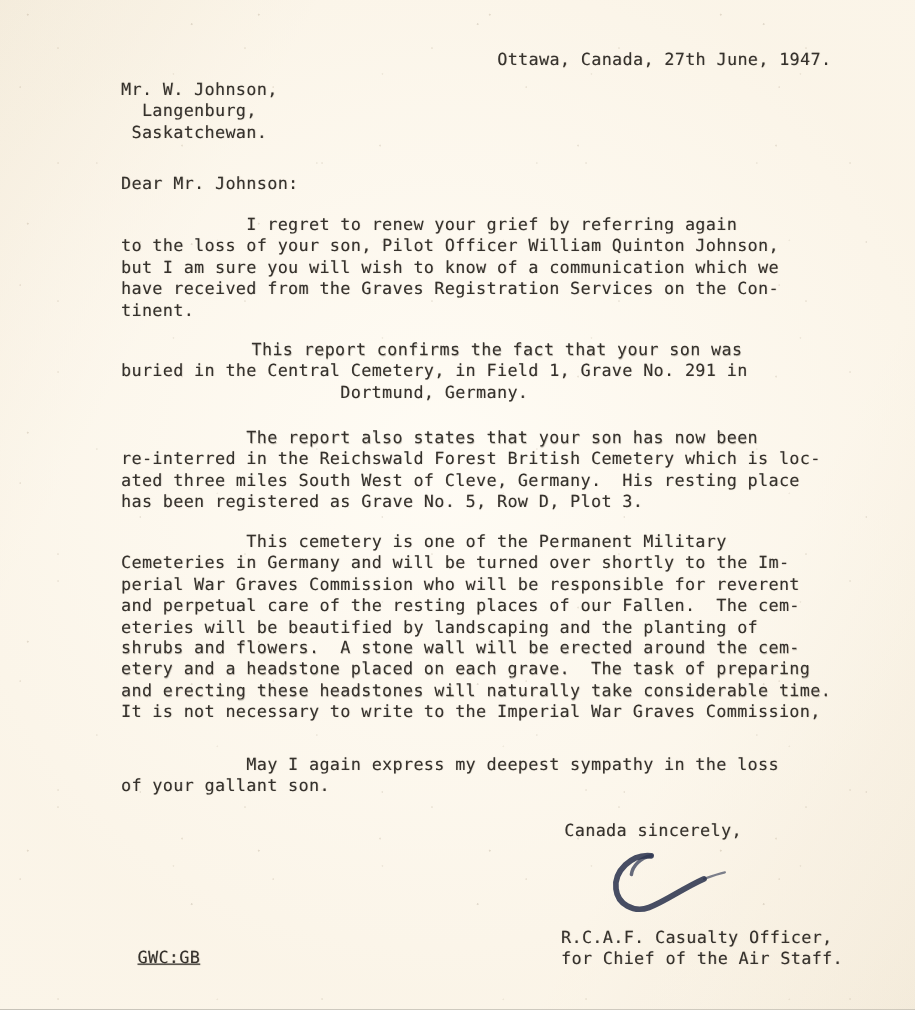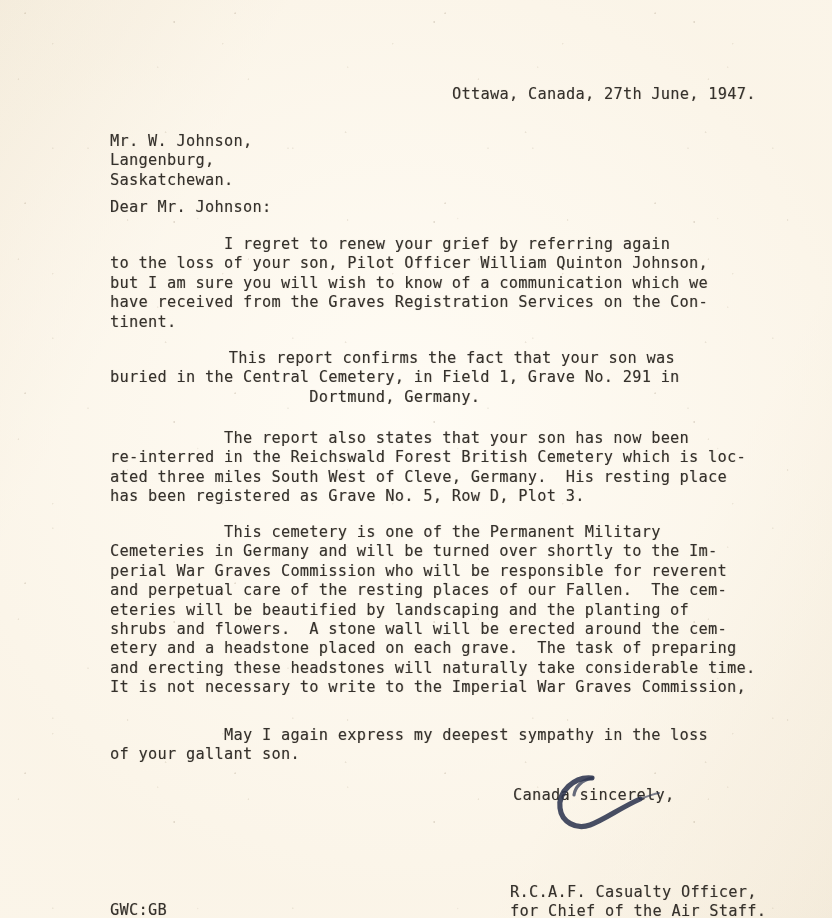--- a/index.html
+++ b/index.html
@@ -44,34 +44,34 @@
   }
   .tx {
     position: absolute;
     white-space: pre;
     font-size: 15.2px;
     line-height: 19.4px;
     letter-spacing: 0.35px;
     color: #35312c;
     text-shadow: 0.4px 0.25px 0.7px rgba(70,62,50,0.42);
   }
-  .block { position: absolute; margin-top: 40px; }
+  .block { position: absolute; }
   .block .tx { position: static; display: block; }
 
   #datebox  { left: 452px; top: 45px; }
-  #addrbox  { left: 110px; top: 92px; }
+  #addrbox  { left: 110px; top: 72px; text-align: center; }
   #salutbox { left: 110px; top: 158px; }
   #p1 { left: 110px; top: 195px; }
   #p2 { left: 110px; top: 309px; text-align: center; }
   #p3 { left: 110px; top: 389px; }
   #p4 { left: 110px; top: 483px; }
   #p5 { left: 110px; top: 686px; }
   #closing  { left: 513px; top: 746px; }
   #sigblock { left: 510px; top: 843px; }
-  #ref      { left: 110px; top: 861px; }
+  #ref      { left: 125px; top: 861px; text-decoration: underline; }
 
   .sig-wrap {
     position: absolute;
     left: 548px;
     top: 768px;
     width: 130px;
     height: 70px;
   }
   .sig-wrap svg { display: block; overflow: visible; }
 </style>

